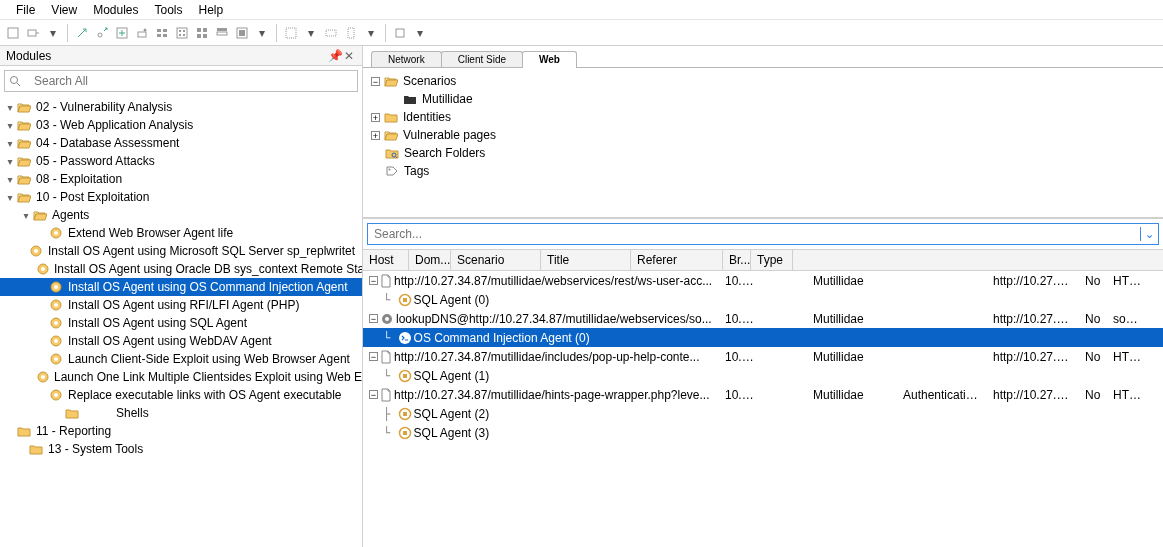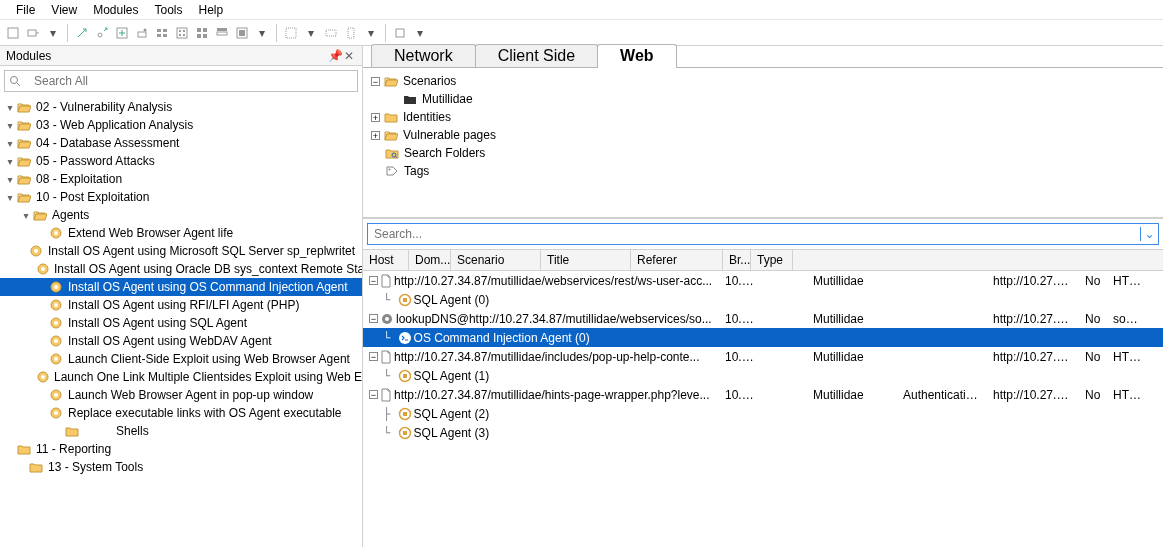--- a/index.html
+++ b/index.html
@@ -18,21 +18,21 @@
   .searchbox input { border: none; outline: none; flex: 1; font-size: 12px; }
   .tree { flex: 1; overflow-y: auto; overflow-x: hidden; padding: 2px 0; }
   .node { display: flex; align-items: center; height: 18px; white-space: nowrap; }
   .node .exp { width: 12px; text-align: center; color: #666; font-size: 10px; }
   .node .icon { width: 16px; height: 16px; display: inline-flex; align-items: center; justify-content: center; margin-right: 2px; }
   .node.sel { background: #0a64c8; color: #fff; }
   .node.sel .label { background: #0a64c8; }
   .label { padding: 0 2px; }
   .right { flex: 1; display: flex; flex-direction: column; }
   .tabs { height: 22px; display: flex; align-items: flex-end; padding-left: 8px; border-bottom: 1px solid #b5b5b5; gap: 0; }
-  .tab { padding: 2px 22px; border: 1px solid #b5b5b5; border-bottom: none; background: #f0f0f0; font-size: 16px; border-radius: 3px 3px 0 0; margin-right: -1px; position: relative; }
+  .tab { padding: 2px 16px; border: 1px solid #b5b5b5; border-bottom: none; background: #f0f0f0; font-size: 10px; border-radius: 3px 3px 0 0; margin-right: -1px; position: relative; }
   .tab.active { background: #fff; font-weight: 700; z-index: 2; }
   .tab.active::after { content:""; position:absolute; left:0; right:0; bottom:-1px; height:1px; background:#fff; }
   .scenario-tree { padding: 4px 4px; border-bottom: 1px solid #d0d0d0; height: 150px; overflow: auto; }
   .tablebox { flex: 1; display: flex; flex-direction: column; border-top: 1px solid #d0d0d0; }
   .tablebox .search { margin: 4px; border: 1px solid #3a8be8; height: 22px; display: flex; align-items: center; }
   .tablebox .search input { border: none; outline: none; flex: 1; padding: 0 6px; font-size: 12px; color:#b91c1c; }
   .tablebox .search .chev { width: 18px; border-left: 1px solid #3a8be8; text-align:center; color:#3a8be8; }
   .grid-head { display: flex; height: 22px; background: #f4f4f4; border-bottom: 1px solid #d0d0d0; border-top:1px solid #d0d0d0; }
   .grid-head div { padding: 3px 6px; border-right: 1px solid #d0d0d0; font-size: 12px; overflow: hidden; white-space: nowrap; }
   .grid-body { flex:1; overflow:auto; }
@@ -345,30 +345,20 @@
           <span class="label">Launch One Link Multiple Clientsides Exploit using Web E</span>
         </div>
         <div class="node" style="padding-left: 36px;">
           <span class="exp"></span>
           <span class="icon">
             <svg width="14" height="14">
               <circle cx="7" cy="7" r="5" class="gear"></circle>
               <circle cx="7" cy="7" r="2" fill="#fff"></circle>
             </svg>
           </span>
-          <span class="label">Launch Web Browser Agent in pop-up window</span>
-        </div>
-        <div class="node" style="padding-left: 36px;">
-          <span class="exp"></span>
-          <span class="icon">
-            <svg width="14" height="14">
-              <circle cx="7" cy="7" r="5" class="gear"></circle>
-              <circle cx="7" cy="7" r="2" fill="#fff"></circle>
-            </svg>
-          </span>
           <span class="label">Replace executable links with OS Agent executable</span>
         </div>
         <div class="node" style="padding-left: 20px; gap: 32px;">
           <span class="exp"></span>
           <span class="icon">
             <svg width="14" height="12">
               <path class="folder-closed" d="M1 3 L5 3 L6 4 L13 4 L13 11 L1 11 Z"></path>
             </svg>
           </span>
           <span class="label">Shells</span>

